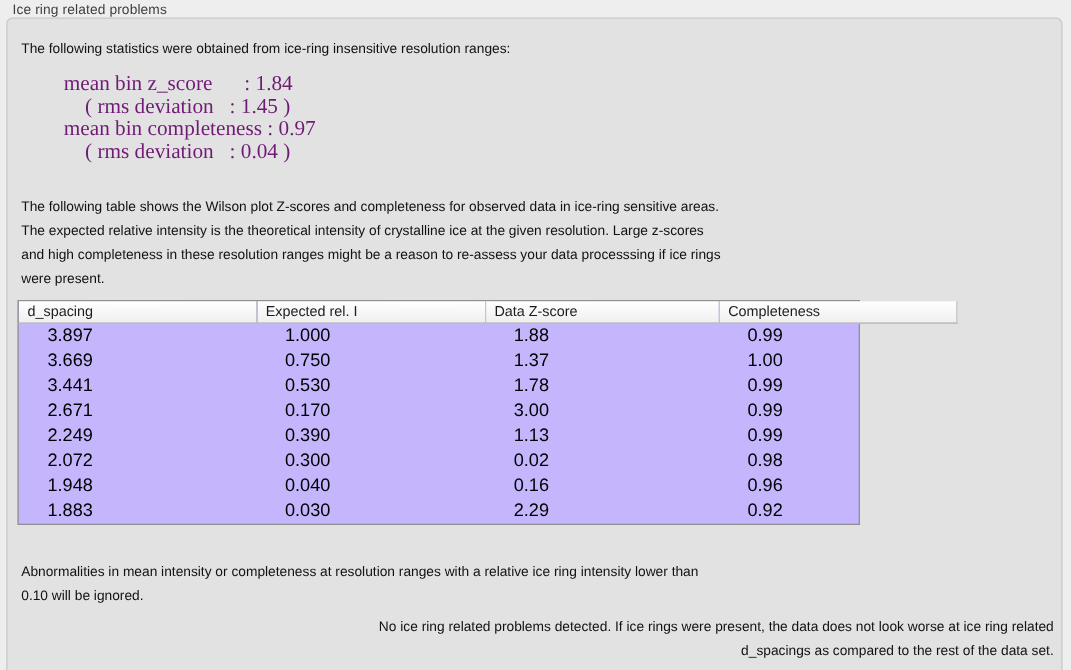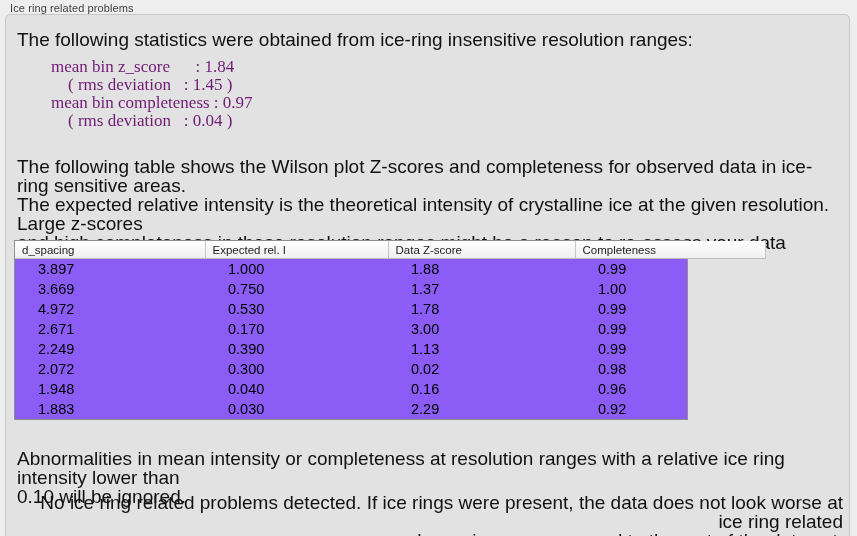--- a/index.html
+++ b/index.html
@@ -32,21 +32,21 @@
     width: 845px;
     height: 540px; 
     background: #e2e2e2;
     border: 1px solid #c7c7c7;
     border-radius: 5px;
     box-sizing: border-box;
   }
   .para {
     position: absolute;
     color: #111111;
-    font-size: 19px;
+    font-size: 11px;
     line-height: 19px;
     white-space: pre-line;
   }
   .intro       { left: 11px; top: 15px;  width: 820px; }
   .table-intro { left: 11px; top: 142px; width: 826px; }
   .note        { left: 11px; top: 434px; width: 826px; }
   .conclusion  { left: 11px; top: 478px; width: 826px; text-align: right; }
   .mono {
     position: absolute;
     left: 45px;
@@ -56,21 +56,21 @@
     line-height: 18px;
     color: #701a75;
     white-space: pre;
   }
   .table-wrap {
     position: absolute;
     left: 8px;
     top: 225px;
     width: 674px;
     border: 1px solid #8f8f8f;
-    background: #8b5cf6;
+    background: #c4b5fd;
     box-sizing: border-box;
   }
   table.data {
     width: 100%;
     border-collapse: collapse;
     table-layout: fixed;
   }
   table.data th {
     height: 17px;
     background: linear-gradient(#ffffff, #efefef);
@@ -149,21 +149,21 @@
               <td></td>
             </tr>
             <tr>
               <td>3.669</td>
               <td>0.750</td>
               <td>1.37</td>
               <td>1.00</td>
               <td></td>
             </tr>
             <tr>
-              <td>4.972</td>
+              <td>3.441</td>
               <td>0.530</td>
               <td>1.78</td>
               <td>0.99</td>
               <td></td>
             </tr>
             <tr>
               <td>2.671</td>
               <td>0.170</td>
               <td>3.00</td>
               <td>0.99</td>

